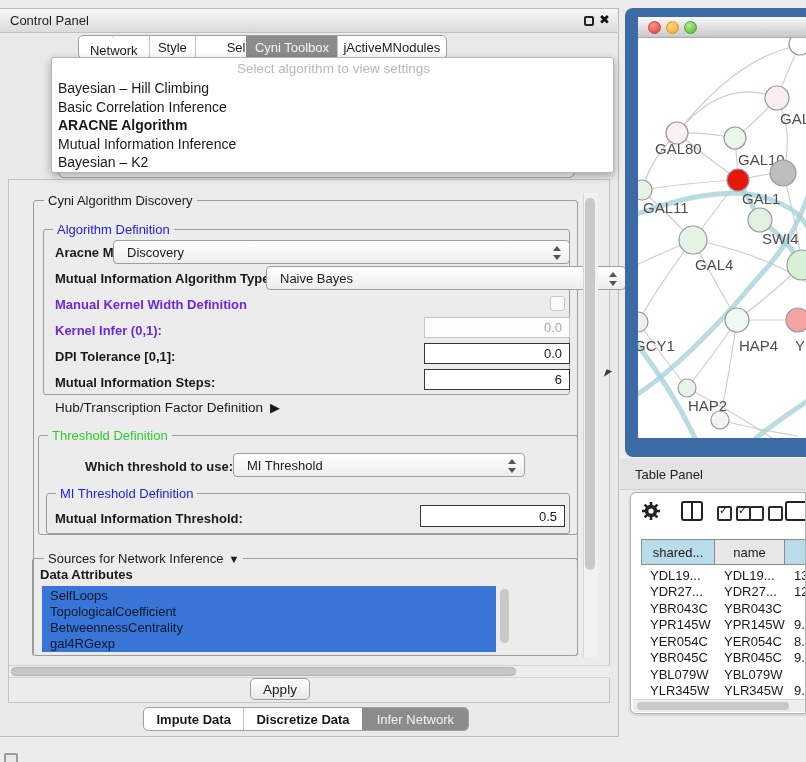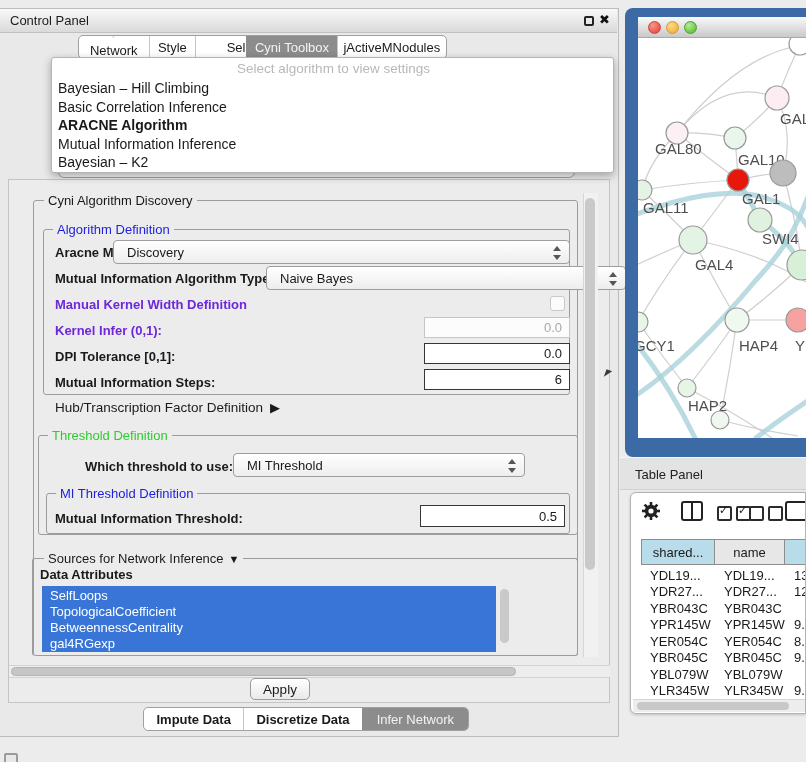--- a/index.html
+++ b/index.html
@@ -61,21 +61,21 @@
   #lbl-threshold{left:48px;top:419px;}
   #lbl-which{left:85px;top:450px;}    #cmb-which{left:233px;top:444px;width:292px;}
   #grp-mithr{left:46px;top:484px;width:524px;height:41px;}
   #lbl-mithrgrp{left:56px;top:477px;}
   #lbl-mithr{left:55px;top:502px;}    #fld-mithr{left:420px;top:496px;width:145px;height:22px;}
 
   #grp-sources{left:32px;top:549px;width:546px;height:98px;border-bottom:none;}
   #lbl-sources{left:44px;top:542px;}
   #lbl-sources .tri{font-size:11px;margin-left:5px;}
   #lbl-dataattr{left:40px;top:558px;}
-  #attr-list{left:42px;top:577px;width:454px;height:66px;background:#3875d7;color:#ffffff;font-size:13px;overflow:hidden;padding:2px 0 0 8px;}
+  #attr-list{left:42px;top:577px;width:454px;height:66px;background:#3875d7;color:#0f172a;font-size:13px;overflow:hidden;padding:2px 0 0 8px;}
   #attr-list .attr{height:16px;line-height:16px;white-space:nowrap;}
   #attr-thumb{left:500px;top:580px;width:9px;height:54px;background:#c9c9c9;border-radius:5px;}
 
   #vscroll-track{left:583px;top:184px;width:15px;height:464px;background:#f1f1f1;border-left:1px solid #d6d6d6;}
   #vscroll-thumb{left:585px;top:189px;width:10px;height:372px;background:#c9c9c9;border-radius:6px;}
   #hscroll-track{left:9px;top:656px;width:601px;height:13px;background:#ededed;border-top:1px solid #d3d3d3;border-bottom:1px solid #d3d3d3;}
   #hscroll-thumb{left:11px;top:658px;width:505px;height:9px;background:#c6c6c6;border:1px solid #b2b2b2;border-radius:5px;}
 
   #apply-btn{left:250px;top:669px;width:60px;height:22px;background:linear-gradient(#ffffff,#e9e9e9);border:1px solid #9b9b9b;border-radius:5px;display:flex;align-items:center;justify-content:center;font-size:13.5px;}
 

